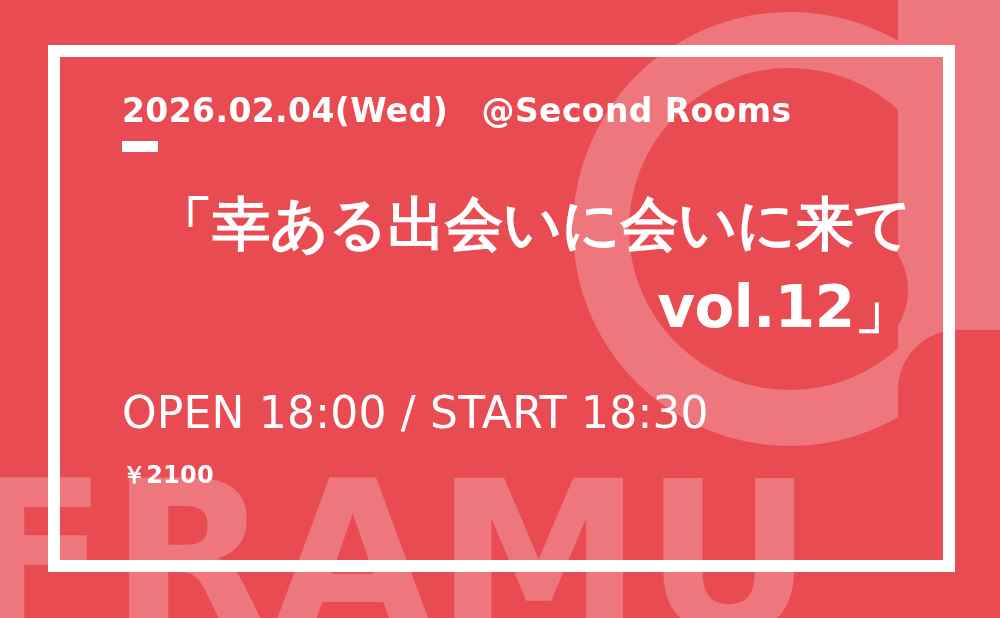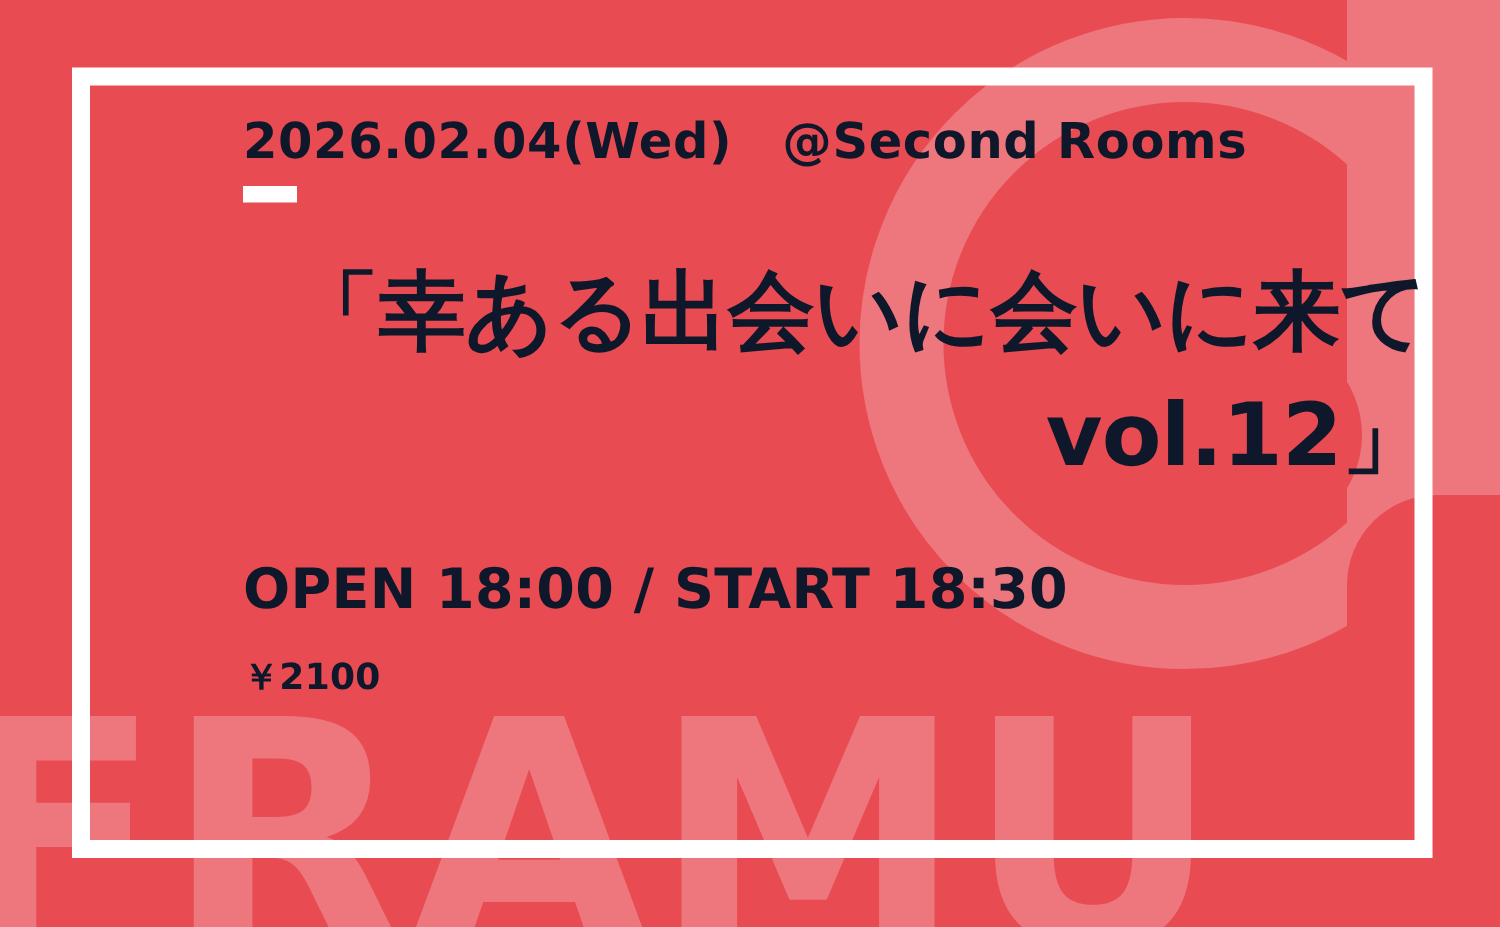--- a/index.html
+++ b/index.html
@@ -85,24 +85,23 @@
     height: 527px;
     border: 12px solid #ffffff;
     box-sizing: border-box;
     pointer-events: none;
   }
 
   
   .content {
     position: absolute;
     left: 122px;
-    top: 74px;
+    top: 91px;
     width: 820px;
-    color: #0f172a;
-    margin-left: 40px;
+    color: #ffffff;
   }
 
   .meta-line {
     font-size: 33px;
     font-weight: 700;
     line-height: 1.22;
     letter-spacing: 0.4px;
     white-space: pre;
     font-family: "DejaVu Sans", "Liberation Sans", sans-serif;
   }
@@ -121,22 +120,22 @@
     line-height: 1.43;
     letter-spacing: -0.5px;
     width: 790px;
     word-break: break-all;
     font-family: "DejaVu Sans", "Liberation Sans", sans-serif;
     text-align: right;
   }
 
   .times {
     margin-top: 42px;
-    font-size: 37px;
-    font-weight: 700;
+    font-size: 44px;
+    font-weight: 400;
     line-height: 1.0;
     letter-spacing: 0.2px;
     font-family: "DejaVu Sans", "Liberation Sans", sans-serif;
   }
   .price {
     margin-top: 28px;
     font-size: 24px;
     font-weight: 700;
     line-height: 1.0;
     letter-spacing: 0.2px;

